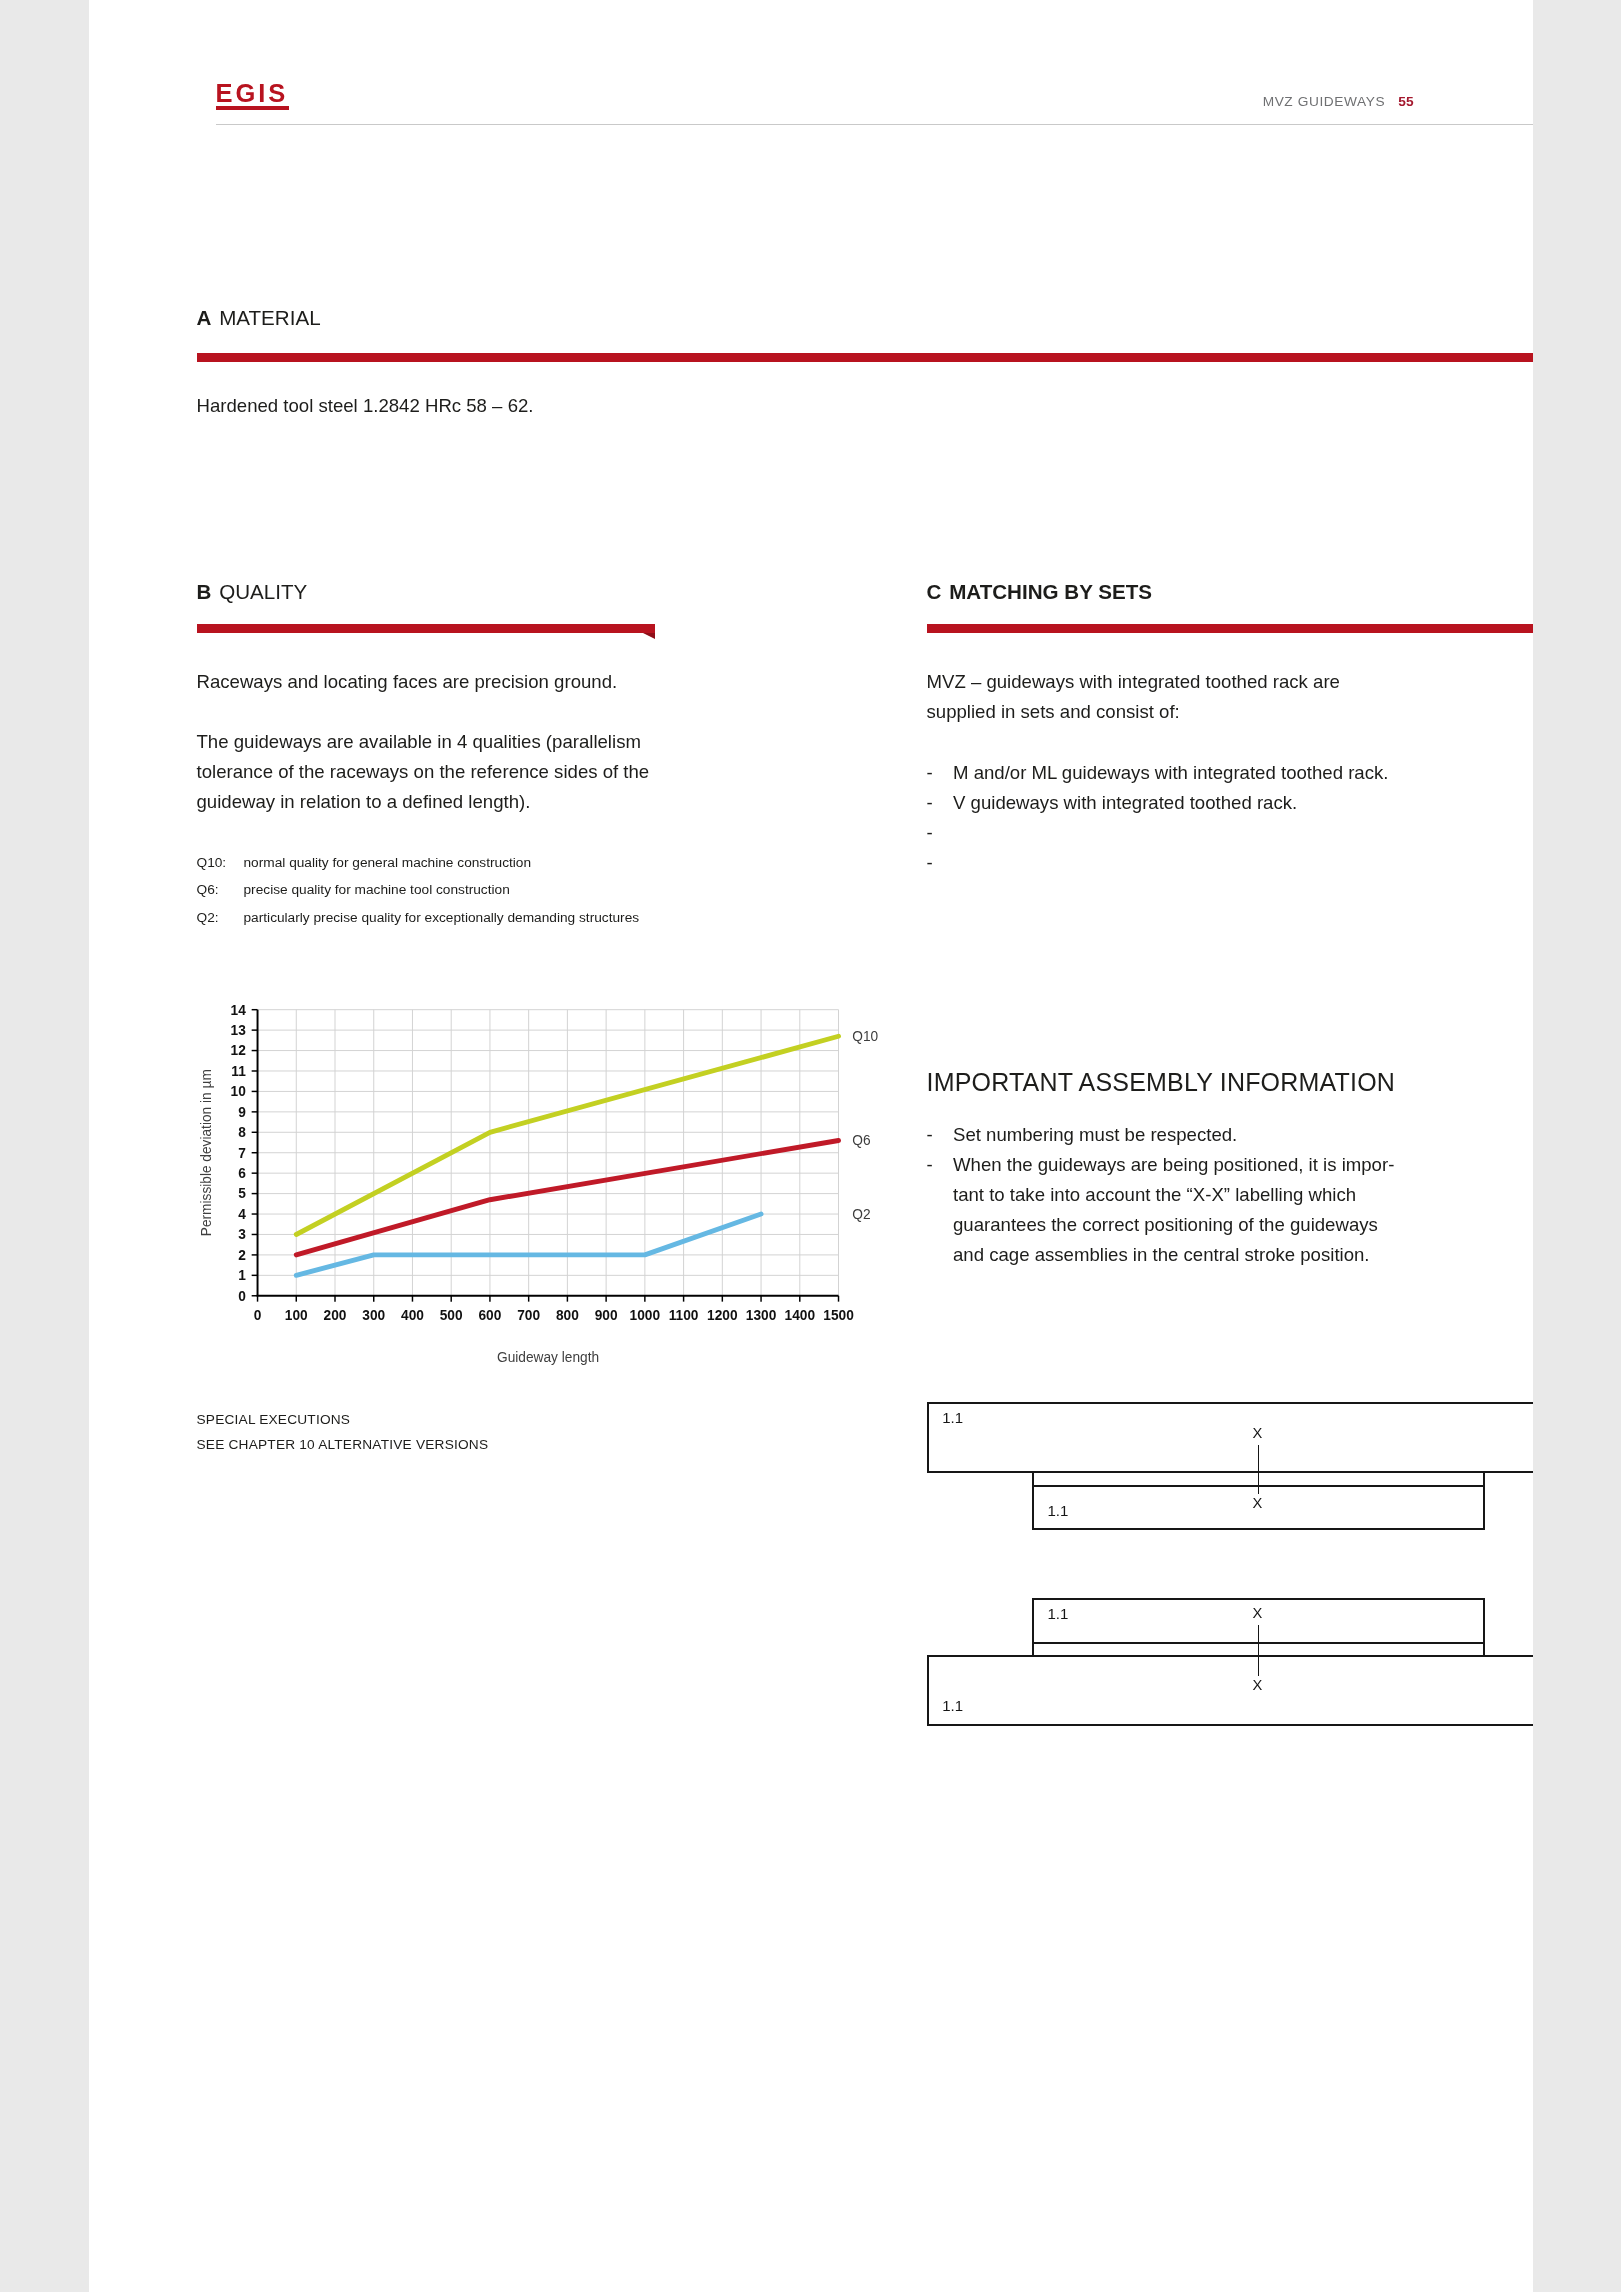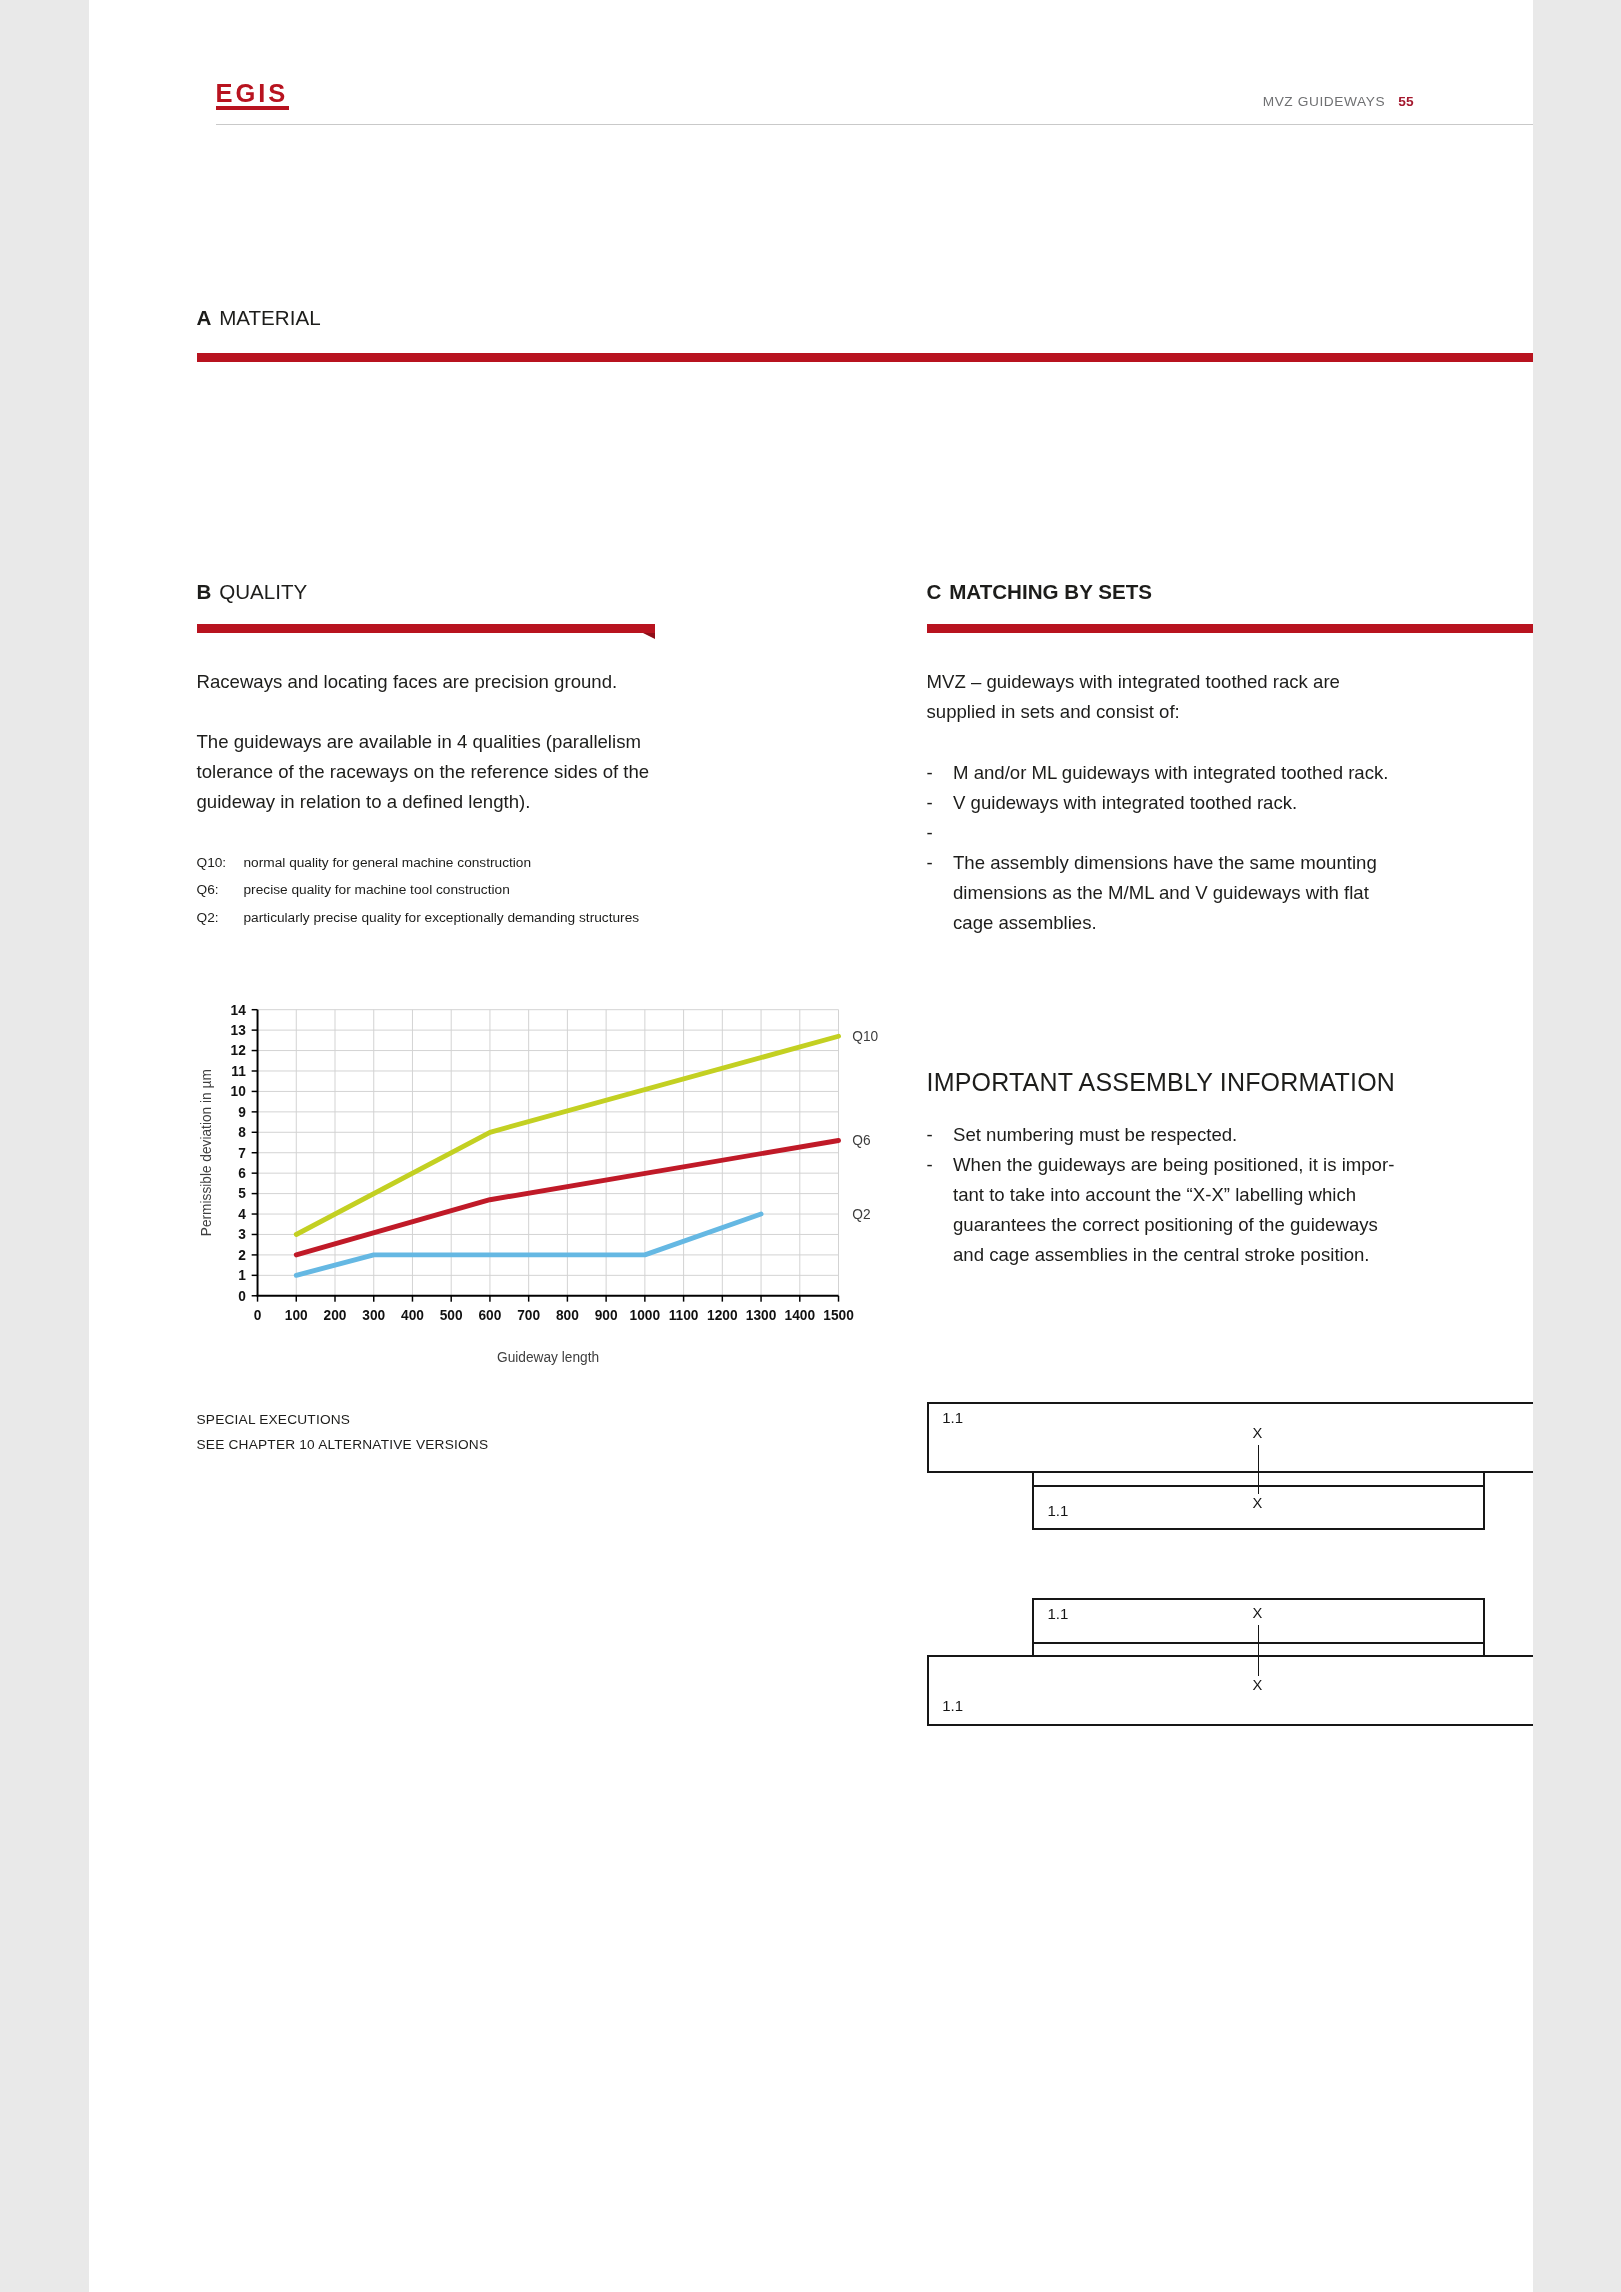--- a/index.html
+++ b/index.html
@@ -60,20 +60,21 @@
   <div class="abs hdr-right">
     <span class="hdr-section">MVZ GUIDEWAYS</span>
     <span class="hdr-page">55</span>
   </div>
   <div class="abs hdr-rule"></div>
 
   <div class="abs sec-head" style="left:108px; top:306px;">
     <span class="ltr">A</span><span>MATERIAL</span>
   </div>
   <div class="abs redbar" style="left:108px; top:353px; width:1395px;"></div>
+  <div class="abs body-txt" style="left:108px; top:391px; width:686px;">Hardened tool steel 1.2842 HRc 58 – 62.</div>
 
   <div class="abs sec-head" style="left:108px; top:580px;">
     <span class="ltr">B</span><span>QUALITY</span>
   </div>
   <div class="abs redbar" style="left:108px; top:624px; width:458px;"></div>
   <div class="abs body-txt" style="left:108px; top:667px; width:510px;">Raceways and locating faces are precision ground.</div>
   <div class="abs body-txt" style="left:108px; top:727px; width:510px;">The guideways are available in 4 qualities (parallelism
 tolerance of the raceways on the reference sides of the
 guideway in relation to a defined length).</div>
   <div class="abs" style="left:108px; top:849px; width:510px;">
@@ -211,23 +212,20 @@
       </div>
       <div class="brow">
         <div class="bdash">-</div>
         <div class="btxt">V guideways with integrated toothed rack.</div>
       </div>
       <div class="brow">
         <div class="bdash">-</div>
       </div>
       <div class="brow">
         <div class="bdash">-</div>
-        <div class="btxt">The assembly dimensions have the same mounting
-dimensions as the M/ML and V guideways with flat
-cage assemblies.</div>
       </div>
     </div>
 
   <div class="abs imp-title" style="left:838px; top:1068px;">IMPORTANT ASSEMBLY INFORMATION</div>
   <div class="abs bullets" style="left:838px; top:1120px; width:686px;">
       <div class="brow">
         <div class="bdash">-</div>
         <div class="btxt">Set numbering must be respected.</div>
       </div>
       <div class="brow">

